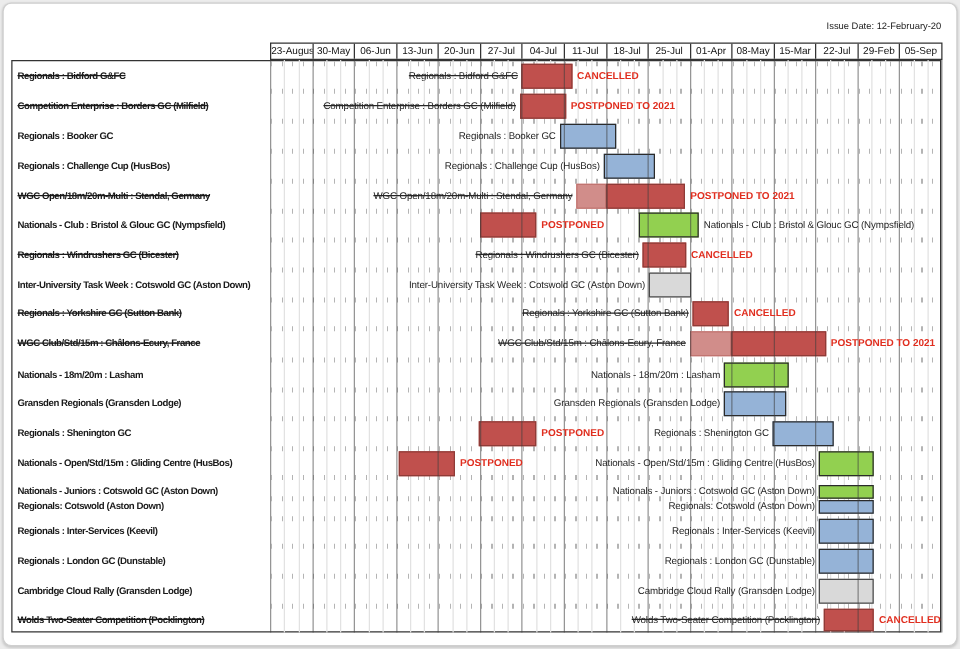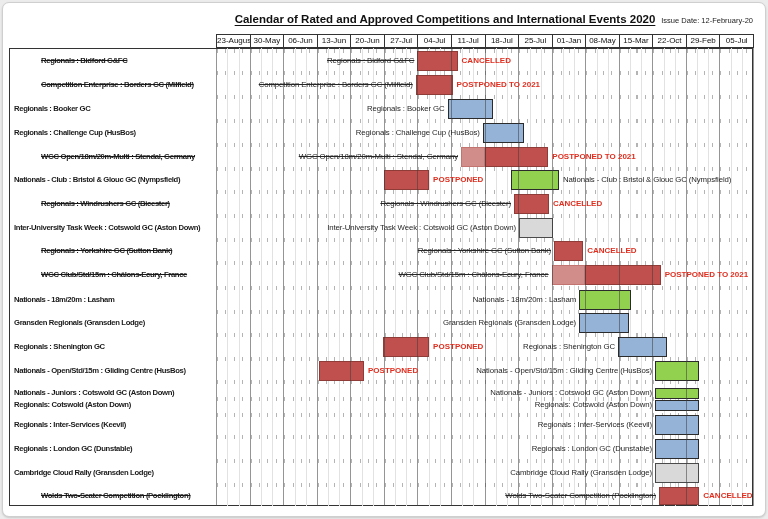--- a/index.html
+++ b/index.html
@@ -19,47 +19,46 @@
   .hcell:last-child{border-right:none;}
   .faint-line{width:1px;background:#e2e2e2;z-index:1;}
   .week-line{width:1px;background:rgba(62,62,62,.55);z-index:3;}
   .tick-strip{height:4px;z-index:1;
     background:repeating-linear-gradient(90deg,#b4b4b4 0 1px,transparent 1px 8.39px);}
   .bar{box-sizing:border-box;z-index:2;}
   .row-label{left:13px;font-size:7.7px;font-weight:bold;letter-spacing:-0.35px;white-space:nowrap;
     color:#1a1a1a;z-index:4;line-height:10px;}
   .chart-label{font-size:7.8px;letter-spacing:-0.1px;white-space:nowrap;color:#262626;z-index:4;line-height:10px;}
   .status-label{font-size:8px;font-weight:bold;white-space:nowrap;z-index:4;line-height:10px;}
-  .struck{text-decoration:line-through;text-decoration-thickness:1px;margin-left:27px;}
+  .struck{text-decoration:line-through;text-decoration-thickness:1px;}
 </style>
 </head>
 <body>
 
 <div id="card">
   <div id="stage">
-    <div class="abs" id="page-title">Calendar of Rated and Approved Competitions and International Events 2020</div>
     <div class="abs" id="issue-date">Issue Date: 12-February-20</div>
     <div class="abs" id="table-outline"></div>
     <div class="abs" id="date-header">
         <div class="hcell">23-August</div>
         <div class="hcell">30-May</div>
         <div class="hcell">06-Jun</div>
         <div class="hcell">13-Jun</div>
         <div class="hcell">20-Jun</div>
         <div class="hcell">27-Jul</div>
         <div class="hcell">04-Jul</div>
         <div class="hcell">11-Jul</div>
         <div class="hcell">18-Jul</div>
         <div class="hcell">25-Jul</div>
-        <div class="hcell">01-Jan</div>
+        <div class="hcell">01-Apr</div>
         <div class="hcell">08-May</div>
         <div class="hcell">15-Mar</div>
-        <div class="hcell">22-Oct</div>
+        <div class="hcell">22-Jul</div>
         <div class="hcell">29-Feb</div>
-        <div class="hcell">05-Jul</div>
+        <div class="hcell">05-Sep</div>
       </div>
     <div id="gantt-layer"></div>
   <div class="faint-line abs" style="left: 226.4px; top: 47px; height: 458px;"></div>
       <div class="faint-line abs" style="left: 237.5px; top: 47px; height: 458px;"></div>
       <div class="faint-line abs" style="left: 260px; top: 47px; height: 458px;"></div>
       <div class="faint-line abs" style="left: 271px; top: 47px; height: 458px;"></div>
       <div class="faint-line abs" style="left: 293.5px; top: 47px; height: 458px;"></div>
       <div class="faint-line abs" style="left: 304.6px; top: 47px; height: 458px;"></div>
       <div class="faint-line abs" style="left: 327.1px; top: 47px; height: 458px;"></div>
       <div class="faint-line abs" style="left: 338.2px; top: 47px; height: 458px;"></div>

